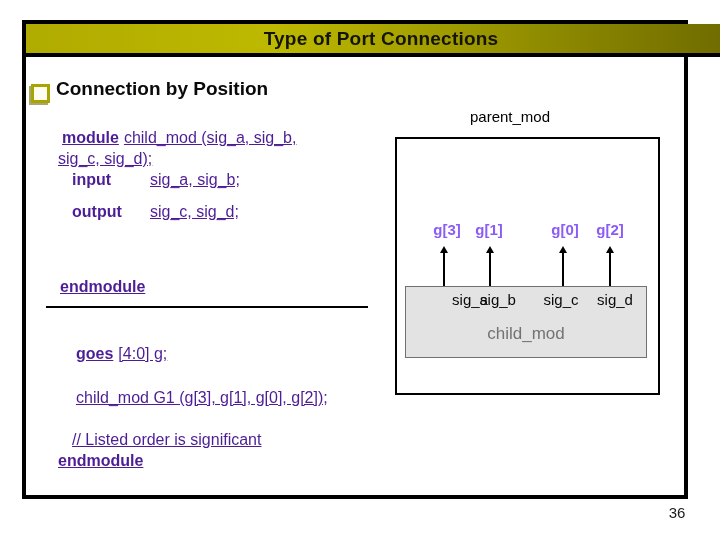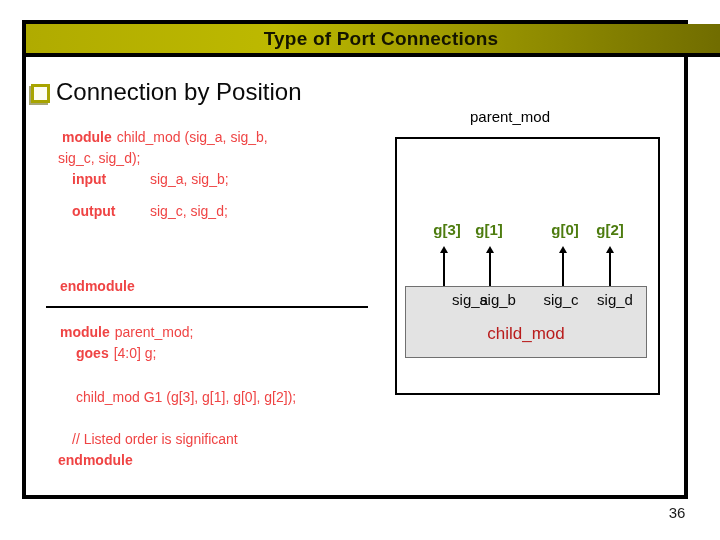--- a/index.html
+++ b/index.html
@@ -23,46 +23,46 @@
   .titlebar .title{
     font-size:19px;font-weight:600;color:#141400;letter-spacing:.2px;
   }
   
   .bullet-square{
     left:31px;top:84px;width:13px;height:13px;background:#fdfdf2;
     border:3px solid var(--accent);box-sizing:content-box;
     box-shadow:-2px 2px 0 rgba(96,94,0,.55);
   }
   .bullet-label{
-    left:56px;top:78px;font-size:24px;color:#0a0a0a;
+    left:56px;top:78px;font-size:19px;color:#0a0a0a;font-weight:bold;
   }
   
-  .code-line{font-size:14px;color:#ef4444;white-space:pre;}
+  .code-line{font-size:16px;color:#4c1d95;white-space:pre;text-decoration:underline;}
   .code-line .kw{font-weight:bold;margin-right:5px;}
   .code-line .kw-tab{font-weight:bold;display:inline-block;width:78px;}
   .divider{left:46px;top:306px;width:322px;height:2px;background:#000;}
   
   .diagram-title{left:400px;top:108px;width:220px;text-align:center;font-size:15px;color:#000;}
   .outer-box{
     left:395px;top:137px;width:265px;height:258px;
     border:2px solid #000;box-sizing:border-box;background:#fff;
   }
-  .net-label{top:221px;width:44px;text-align:center;font-size:15px;font-weight:bold;color:#4d7c0f;}
+  .net-label{top:221px;width:44px;text-align:center;font-size:15px;font-weight:bold;color:#8b5cf6;}
   .wire{top:253px;width:2px;height:33px;background:#000;}
   .arrowhead{
     top:246px;width:0;height:0;
     border-left:4px solid transparent;border-right:4px solid transparent;
     border-bottom:7px solid #000;
   }
   .child-box{
     left:405px;top:286px;width:242px;height:72px;box-sizing:border-box;
     background:var(--box-fill);border:1px solid #707070;
   }
   .port-label{top:291px;width:48px;text-align:center;font-size:15px;color:#0a0a0a;}
-  .instance-label{left:405px;top:324px;width:242px;text-align:center;font-size:17px;color:#b91c1c;}
+  .instance-label{left:405px;top:324px;width:242px;text-align:center;font-size:17px;color:#737373;}
   
   .page-number{left:660px;top:504px;width:34px;text-align:center;font-size:15px;color:#1a1a1a;}
 </style>
 </head>
 <body>
 
 <div class="page">
 
   <div class="abs frame"></div>
 
@@ -74,21 +74,20 @@
   <div class="abs bullet-label">Connection by Position</div>
 
   <div class="abs code-line" style="left:62px;top:129px;"><span class="kw">module</span><span>child_mod (sig_a, sig_b,</span></div>
   <div class="abs code-line" style="left:58px;top:150px;"><span>sig_c, sig_d);</span></div>
   <div class="abs code-line" style="left:72px;top:171px;"><span class="kw-tab">input</span><span>sig_a, sig_b;</span></div>
   <div class="abs code-line" style="left:72px;top:179px;margin-top:24px;"><span class="kw-tab">output</span><span>sig_c, sig_d;</span></div>
   <div class="abs code-line" style="left:60px;top:278px;"><span class="kw">endmodule</span></div>
 
   <div class="abs divider"></div>
 
-  <div class="abs code-line" style="left:60px;top:324px;"><span class="kw">module</span><span>parent_mod;</span></div>
   <div class="abs code-line" style="left:76px;top:345px;"><span class="kw">goes</span><span>[4:0] g;</span></div>
   <div class="abs code-line" style="left:76px;top:389px;"><span>child_mod G1 (g[3], g[1], g[0], g[2]);</span></div>
   <div class="abs code-line" style="left:72px;top:431px;"><span>// Listed order is significant</span></div>
   <div class="abs code-line" style="left:58px;top:452px;"><span class="kw">endmodule</span></div>
 
   <div class="abs diagram-title">parent_mod</div>
   <div class="abs outer-box"></div>
 
   <div class="abs net-label" style="left:425px;">g[3]</div>
   <div class="abs net-label" style="left:467px;">g[1]</div>

